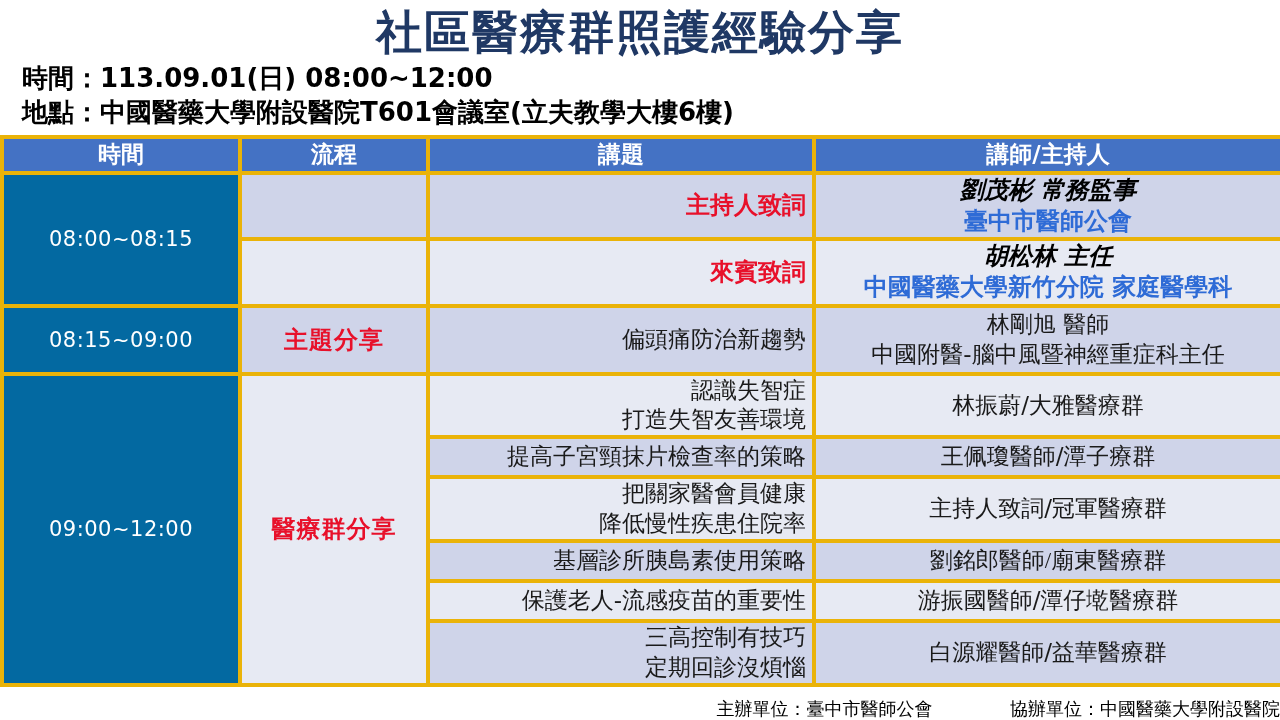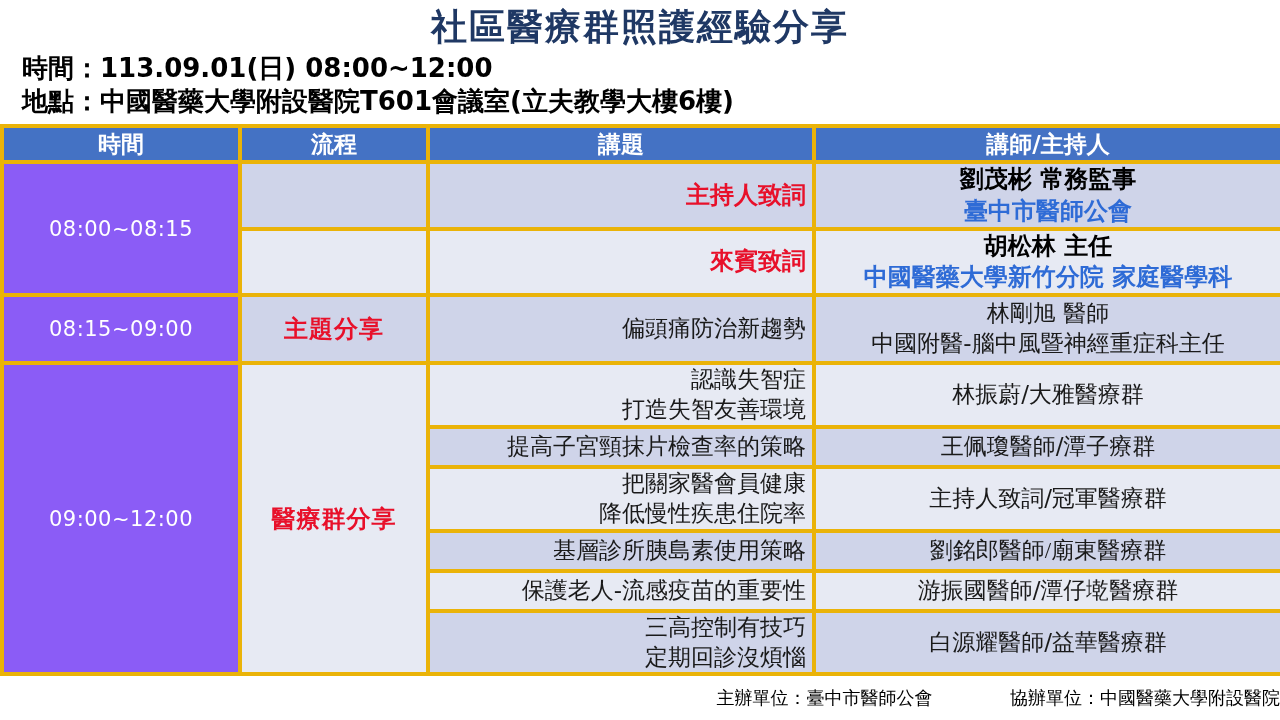--- a/index.html
+++ b/index.html
@@ -19,21 +19,21 @@
   .poster {
     position: relative;
     width: 1280px;
     height: 720px;
     box-sizing: border-box;
   }
 
   
   .title {
     text-align: center;
-    font-size: 36px;
+    font-size: 46px;
     font-weight: bold;
     color: #1F3864;
     letter-spacing: 2px;
     line-height: 1.05;
     margin: 8px 0 4px 0;
     padding: 0;
   }
 
   .meta-block {
     padding-left: 22px;
@@ -70,21 +70,21 @@
   thead th {
     background: #4472C4;
     color: #ffffff;
     font-size: 23px;
     font-weight: bold;
     height: 32px;
     line-height: 1.1;
   }
 
   td.time-cell {
-    background: #8b5cf6;
+    background: #0369a1;
     color: #ffffff;
     font-size: 21px;
     font-weight: normal;
     letter-spacing: 0.5px;
   }
 
   td.flow-cell {
     color: #E8102A;
     font-size: 24px;
     font-weight: bold;
@@ -107,20 +107,21 @@
   
   .shade-dark  { background: #CFD4E9; }
   .shade-light { background: #E7EAF3; }
 
   
   .spk-name {
     font-weight: bold;
     color: #000000;
     font-size: 24px;
     display: block;
+    font-style: italic;
   }
   .spk-org {
     font-weight: bold;
     color: #2E6BD6;
     font-size: 24px;
     display: block;
   }
   .plain-line { display: block; }
 
   

